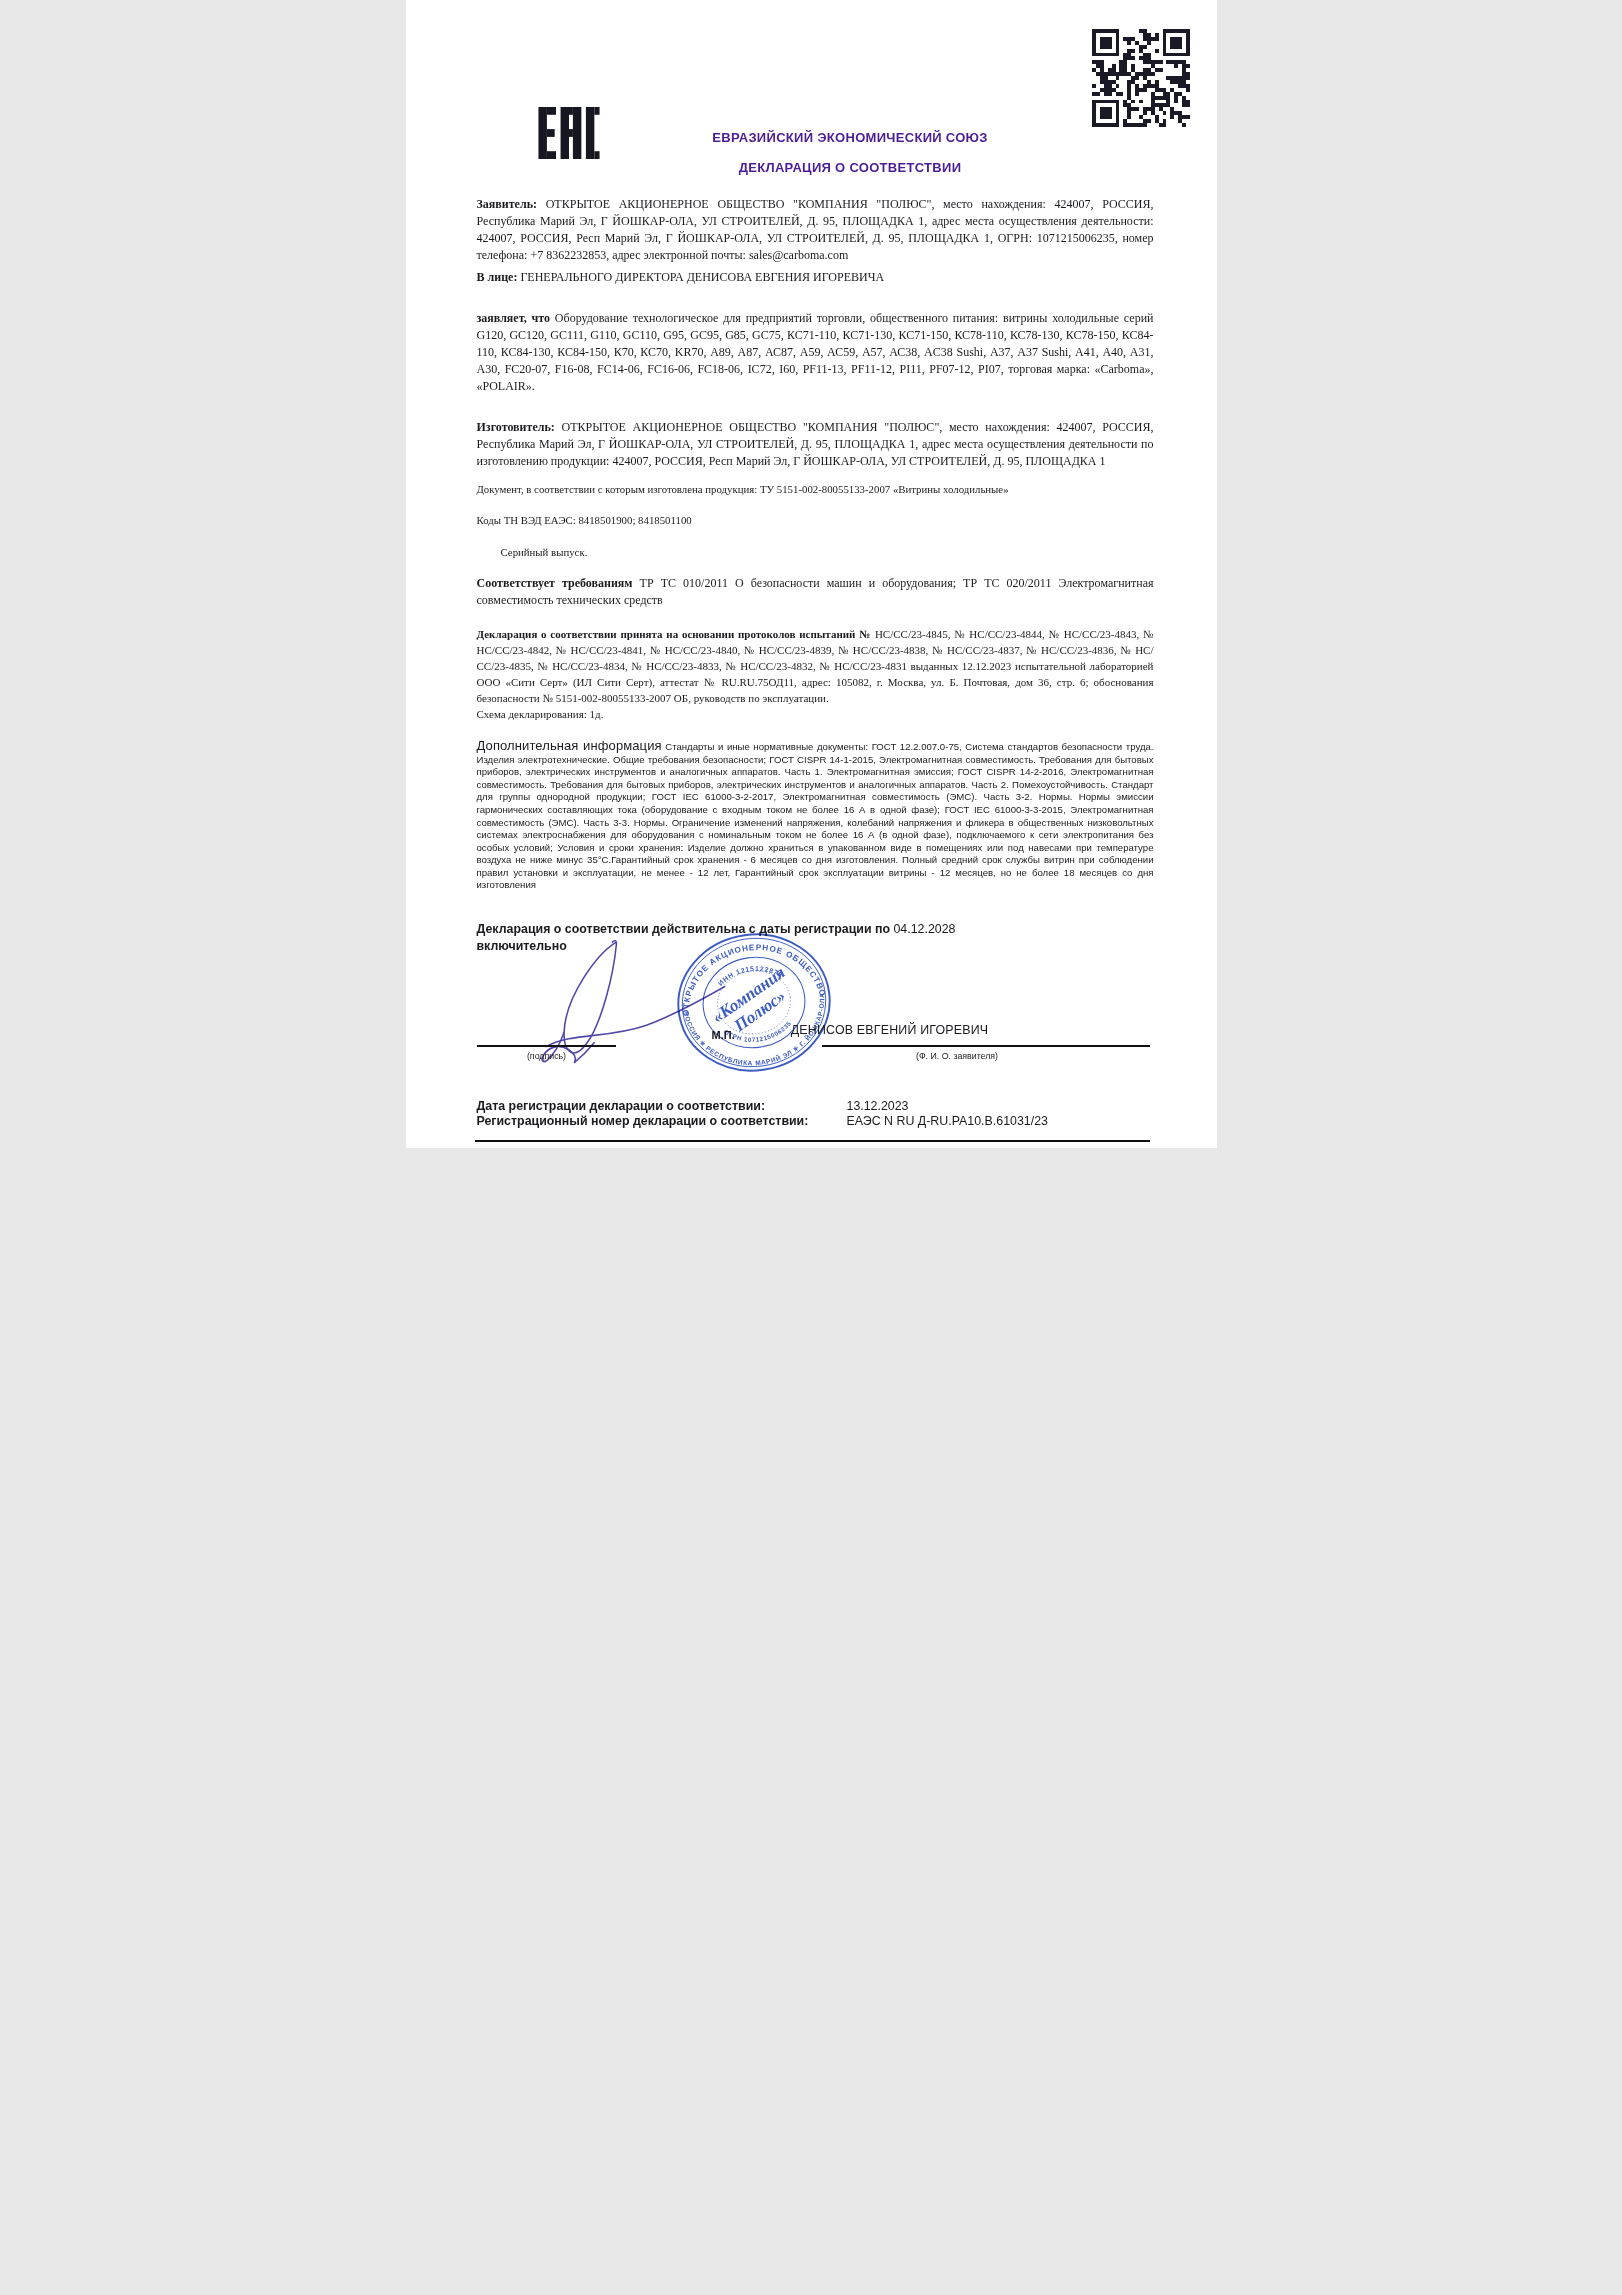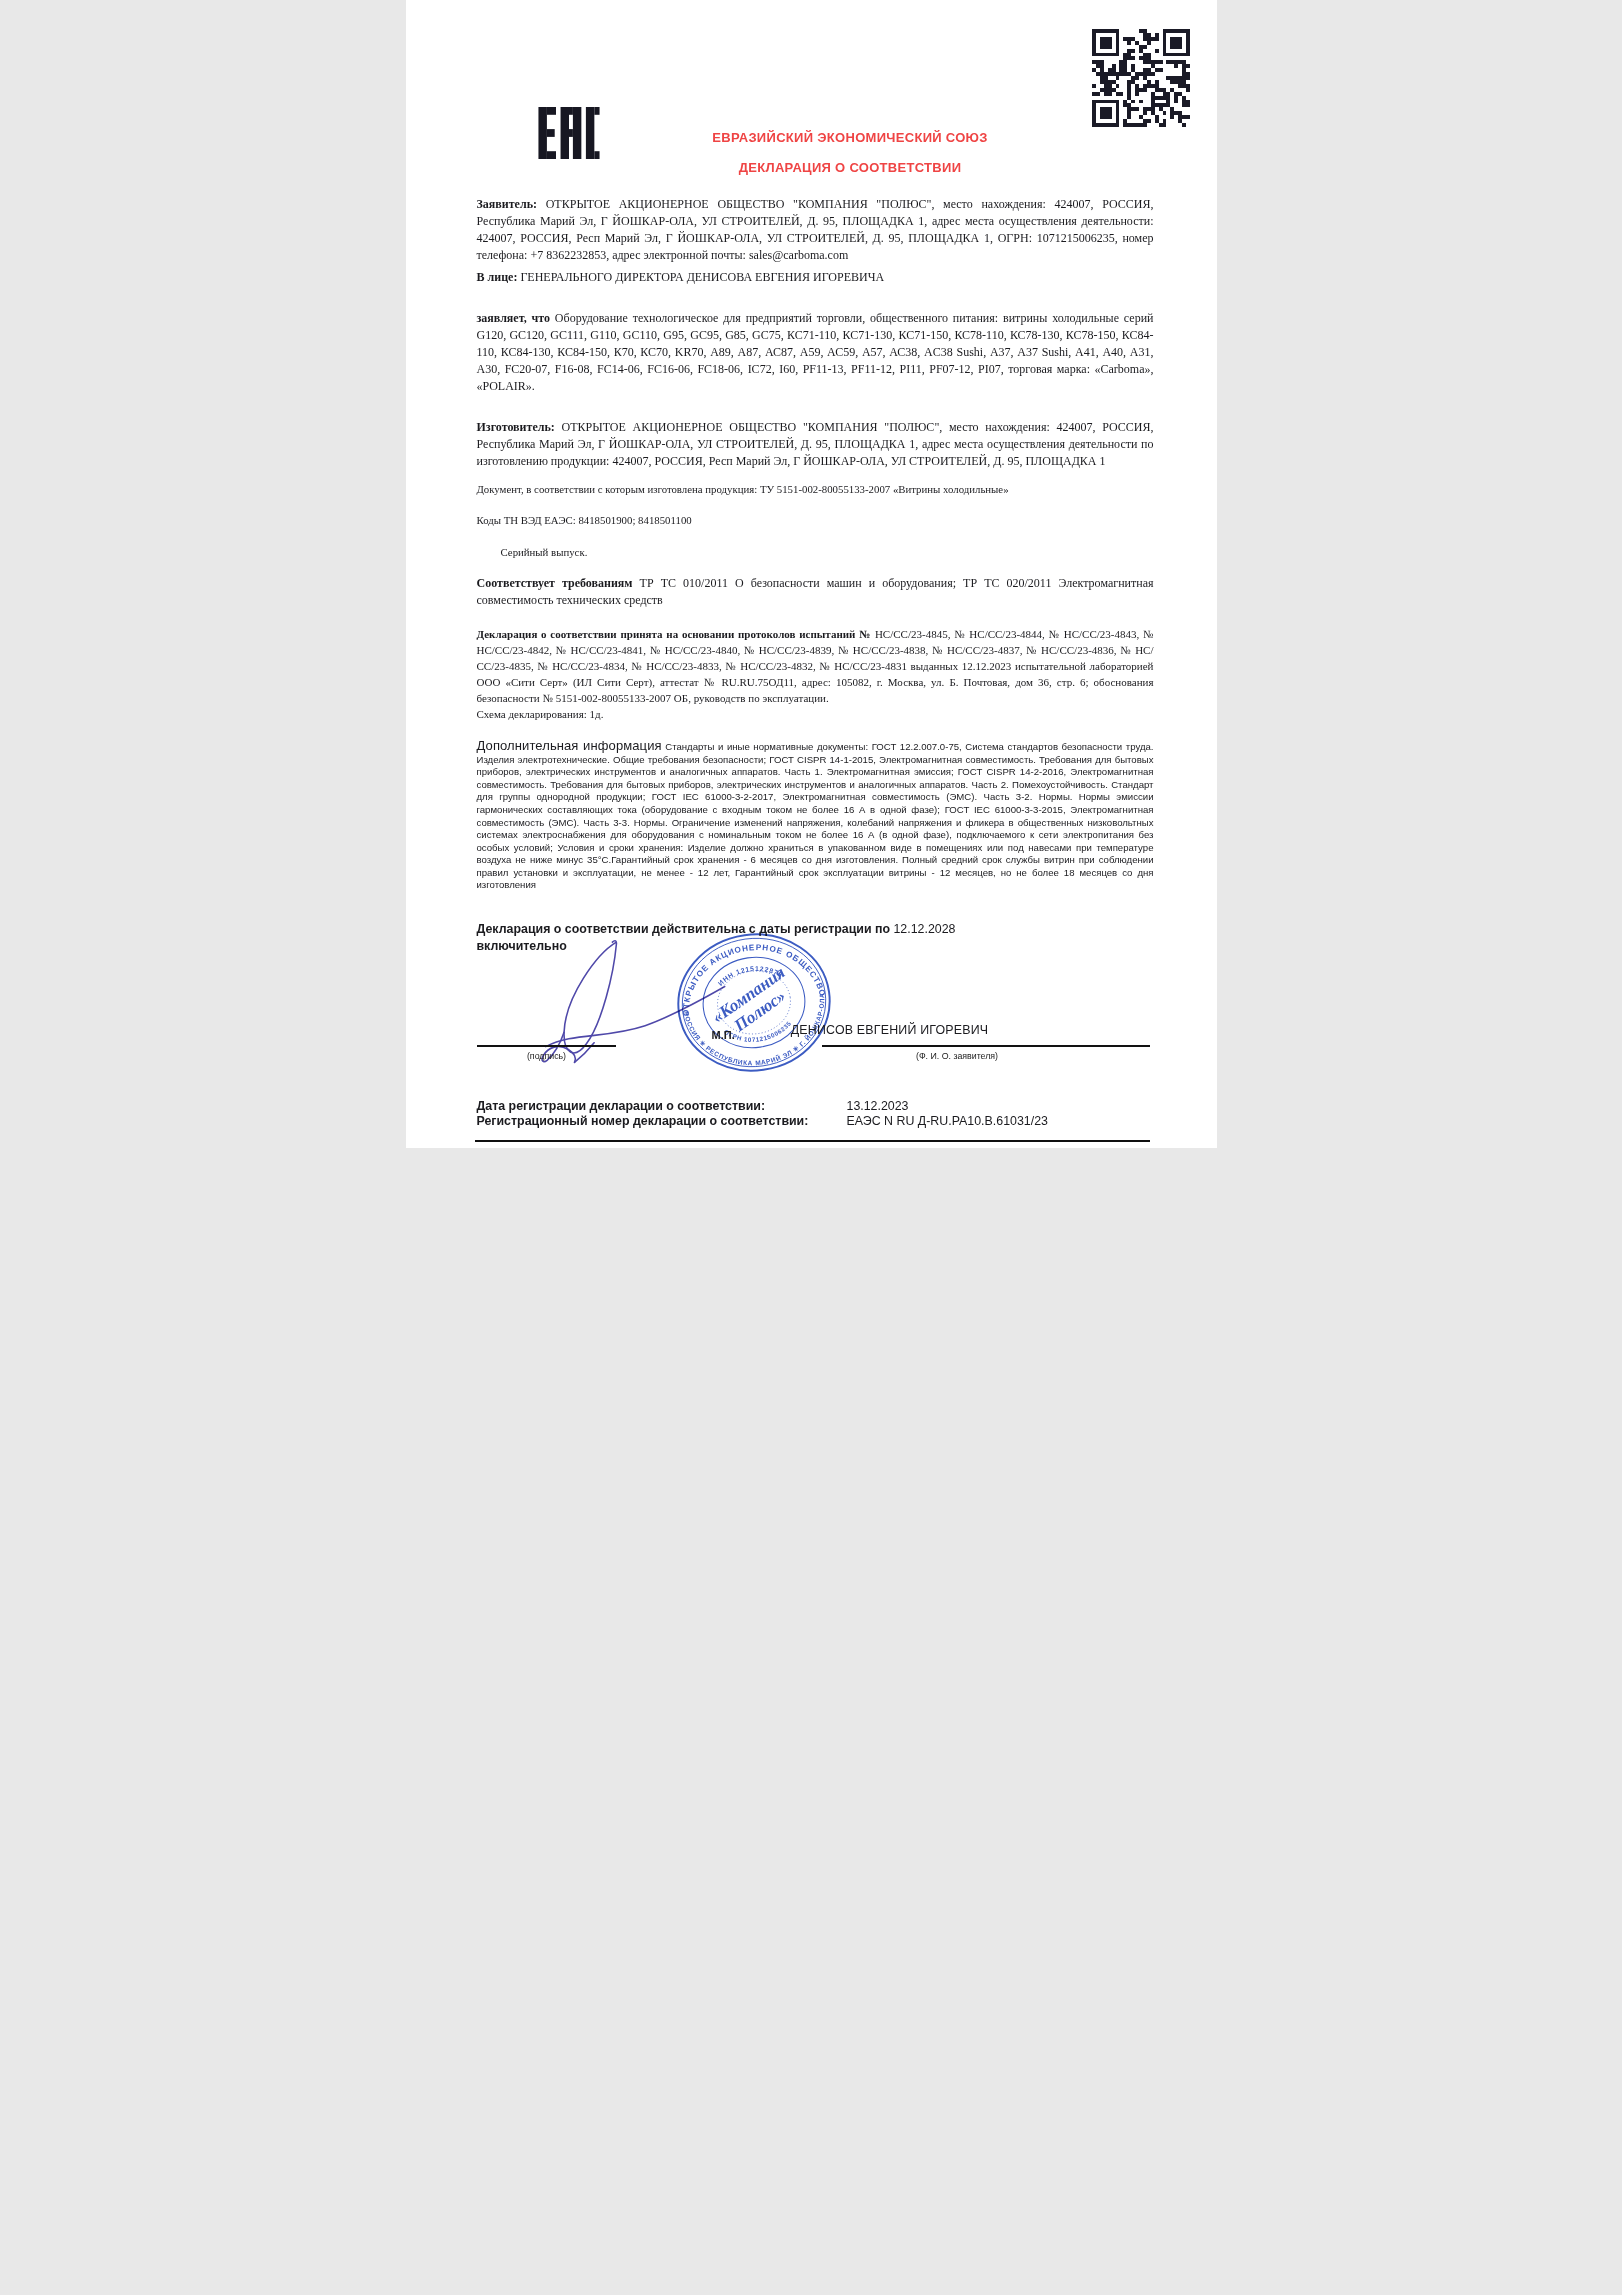--- a/index.html
+++ b/index.html
@@ -1,21 +1,21 @@
 <!DOCTYPE html>
 <html style="font-size:10.5px"><head>
 <meta charset="utf-8">
 <style>
   html,body{margin:0;padding:0;background:#e8e8e8;}
   .page{position:relative;width:811px;height:1148px;background:#ffffff;margin:0 auto;
         font-family:"Liberation Sans",sans-serif;color:#1b1b1f;overflow:hidden;}
   
   .eac-logo{position:absolute;left:132px;top:107px;width:62px;height:52px;}
   .titles{position:absolute;left:222px;top:130px;width:445px;text-align:center;}
-  .title-line{font-weight:700;font-size:13px;letter-spacing:0.3px;color:#ef4444;}
+  .title-line{font-weight:700;font-size:13px;letter-spacing:0.3px;color:#4c1d95;}
   .title-line + .title-line{margin-top:15px;}
   .qr{position:absolute;left:686px;top:29px;width:98px;height:98px;}
   
   .content{position:absolute;left:71px;top:196px;width:677px;}
   p{margin:0;}
   .para{font-size:12px;line-height:17px;text-align:justify;font-family:Liberation Serif, serif;}
   .para.left{text-align:left;}
   b.lbl{font-weight:700;}
   .m8 {margin-top:5.2px;}
   .m14{margin-top:24px;}
@@ -324,21 +324,21 @@
     <p class="para m20"><b class="lbl">Соответствует требованиям</b><span>  ТР ТС 010/2011 О безопасности машин и оборудования; ТР ТС 020/2011 Электромагнитная совместимость технических средств</span></p>
 
     <p class="para m26" style="font-size:11px;line-height:16px;"><b class="lbl">Декларация о соответствии принята на основании протоколов испытаний №</b><span> НС/СС/23-4845, № НС/СС/23-4844, № НС/СС/23-4843, № НС/СС/23-4842, № НС/СС/23-4841, № НС/СС/23-4840, № НС/СС/23-4839, № НС/СС/23-4838, № НС/СС/23-4837, № НС/СС/23-4836, № НС/СС/23-4835, № НС/СС/23-4834, № НС/СС/23-4833, № НС/СС/23-4832, № НС/СС/23-4831 выданных 12.12.2023 испытательной лабораторией ООО «Сити Серт» (ИЛ Сити Серт), аттестат № RU.RU.75ОД11, адрес: 105082, г. Москва, ул. Б. Почтовая, дом 36, стр. 6; обоснования безопасности № 5151-002-80055133-2007 ОБ, руководств по эксплуатации.</span><br>
       <span>Схема декларирования: 1д.</span></p>
 
     <p class="small m26"><span class="extra-hdr">Дополнительная информация</span><span> Стандарты и иные нормативные документы: ГОСТ 12.2.007.0-75, Система стандартов безопасности труда. Изделия электротехнические. Общие требования безопасности; ГОСТ CISPR 14-1-2015, Электромагнитная совместимость. Требования для бытовых приборов, электрических инструментов и аналогичных аппаратов. Часть 1. Электромагнитная эмиссия; ГОСТ CISPR 14-2-2016, Электромагнитная совместимость. Требования для бытовых приборов, электрических инструментов и аналогичных аппаратов. Часть 2. Помехоустойчивость. Стандарт для группы однородной продукции; ГОСТ IEC 61000-3-2-2017, Электромагнитная совместимость (ЭМС). Часть 3-2. Нормы. Нормы эмиссии гармонических составляющих тока (оборудование с входным током не более 16 А в одной фазе); ГОСТ IEC 61000-3-3-2015, Электромагнитная совместимость (ЭМС). Часть 3-3. Нормы. Ограничение изменений напряжения, колебаний напряжения и фликера в общественных низковольтных системах электроснабжения для оборудования с номинальным током не более 16 А (в одной фазе), подключаемого к сети электропитания без особых условий; Условия и сроки хранения: Изделие должно храниться в упакованном виде в помещениях или под навесами при температуре воздуха не ниже минус 35°С.Гарантийный срок хранения - 6 месяцев со дня изготовления. Полный средний срок службы витрин при соблюдении правил установки и эксплуатации, не менее - 12 лет, Гарантийный срок эксплуатации витрины - 12 месяцев, но не более 18 месяцев со дня изготовления</span></p>
 
   </div>
 
   <div class="validity">
-    <span>Декларация о соответствии действительна с даты регистрации по</span><span class="date"> 12.12.2028</span><br>
+    <span>Декларация о соответствии действительна с даты регистрации по</span><span class="date"> 04.12.2028</span><br>
     <span>включительно</span>
   </div>
 
   <div class="autograph">
     <svg viewBox="0 0 300 215" width="196" height="141">
       <g fill="none" stroke="#3c35a0" stroke-width="2.4" stroke-linecap="round" opacity="0.9">
         <path d="M126,12 C96,30 48,96 46,150 C45,183 62,192 80,168 C104,136 122,60 126,16 C127,10 124,8 120,12"></path>
         <path d="M46,150 C40,168 30,184 20,193 C14,198 10,193 14,186 C22,172 38,168 52,176 C60,181 66,188 62,196"></path>
         <path d="M18,172 C60,150 110,160 170,140 C210,126 250,104 292,80"></path>
         <path d="M62,196 C72,188 84,176 92,166"></path>

